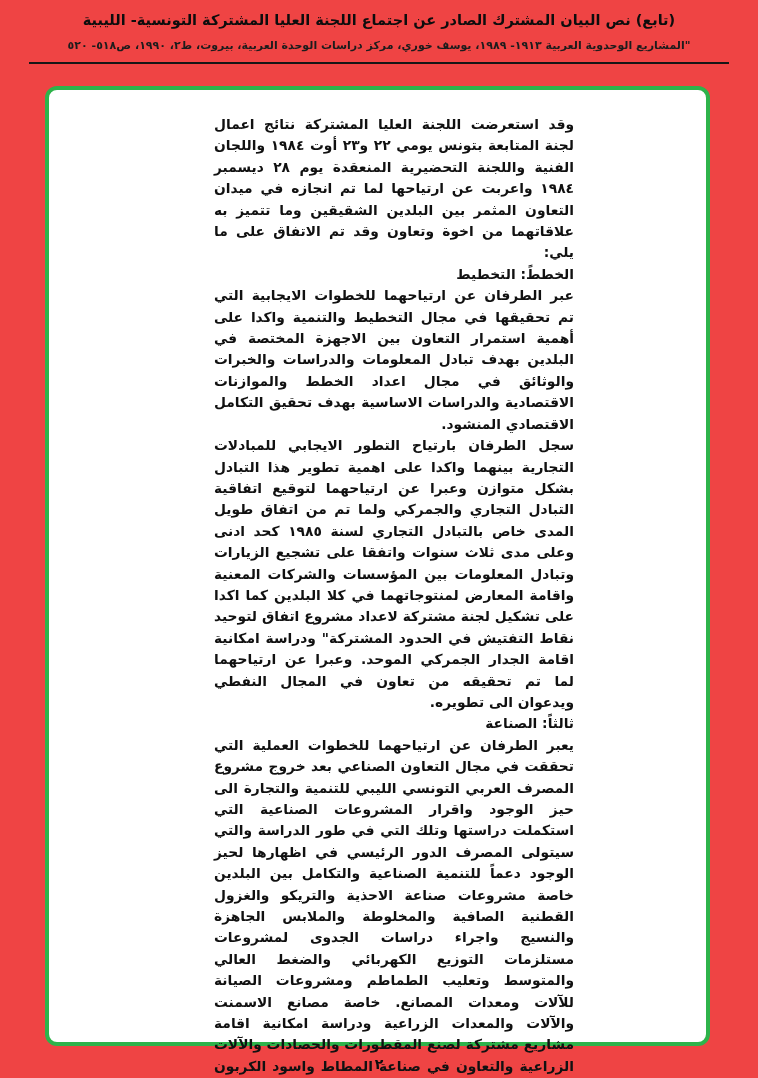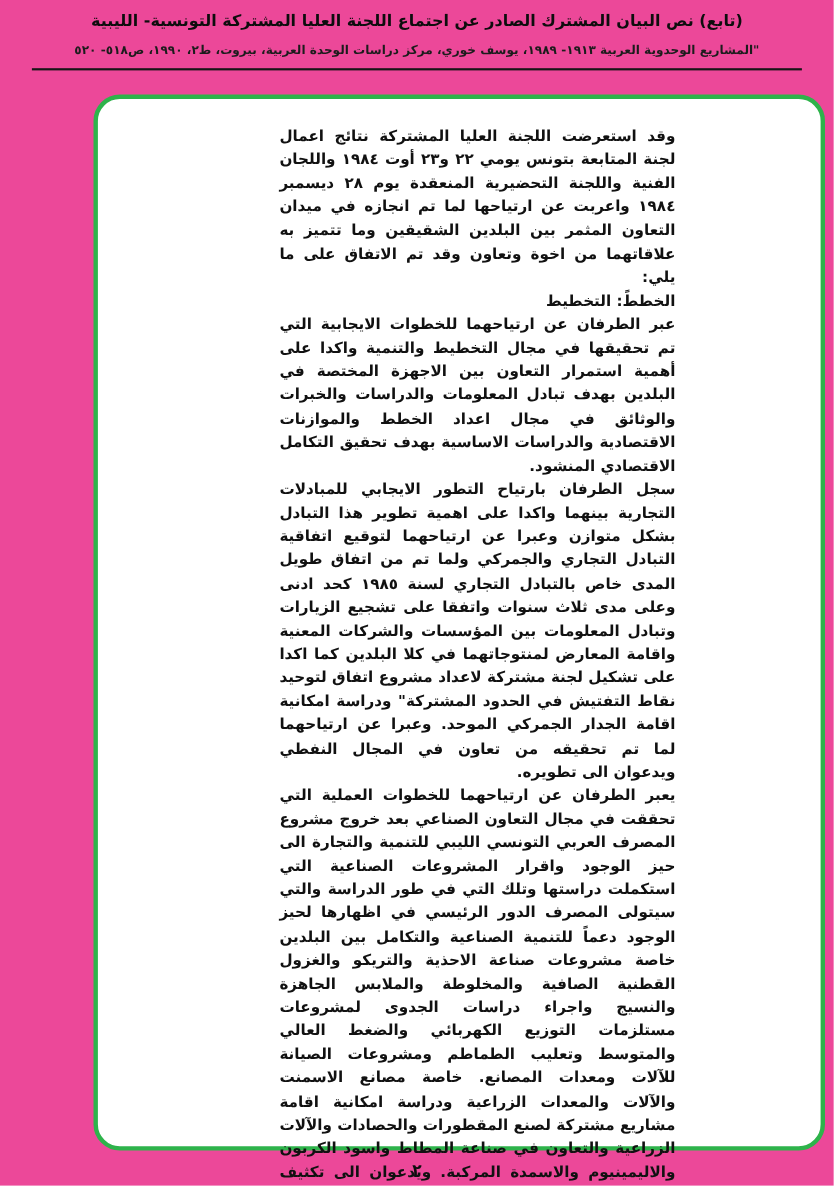--- a/index.html
+++ b/index.html
@@ -4,21 +4,21 @@
 <style>
   html, body {
     margin: 0;
     padding: 0;
     background: #ffffff;
   }
   .page {
     position: relative;
     width: 758px;
     height: 1078px;
-    background: #ec4899;
+    background: #ef4444;
     font-family: "DejaVu Sans", sans-serif;
     color: #141414;
     overflow: hidden;
   }
   .header {
     direction: rtl;
     text-align: center;
     padding-top: 10px;
   }
   .title {
@@ -39,23 +39,22 @@
     width: 700px;
     margin: 10px auto 0 auto;
   }
   .green-box {
     position: absolute;
     left: 45px;
     top: 86px;
     width: 657px;
     height: 952px;
     border: 4px solid #2eb34b;
-    border-radius: 24px;
+    border-radius: 12px;
     background: #ffffff;
-    margin-left: 40px;
   }
   .text-block {
     direction: rtl;
     text-align: justify;
     position: absolute;
     top: 24px;
     right: 132px;
     width: 360px;
     font-size: 13.8px;
     font-weight: 700;
@@ -88,19 +87,20 @@
   </div>
 
   <hr class="rule">
 
   <div class="green-box">
     <div class="text-block">
       <p>وقد استعرضت اللجنة العليا المشتركة نتائج اعمال لجنة المتابعة بتونس يومي ٢٢ و٢٣ أوت ١٩٨٤ واللجان الفنية واللجنة التحضيرية المنعقدة يوم ٢٨ ديسمبر ١٩٨٤ واعربت عن ارتياحها لما تم انجازه في ميدان التعاون المثمر بين البلدين الشقيقين وما تتميز به علاقاتهما من اخوة وتعاون وقد تم الاتفاق على ما يلي:</p>
       <p>الخططً: التخطيط</p>
       <p>عبر الطرفان عن ارتياحهما للخطوات الايجابية التي تم تحقيقها في مجال التخطيط والتنمية واكدا على أهمية استمرار التعاون بين الاجهزة المختصة في البلدين بهدف تبادل المعلومات والدراسات والخبرات والوثائق في مجال اعداد الخطط والموازنات الاقتصادية والدراسات الاساسية بهدف تحقيق التكامل الاقتصادي المنشود.</p>
       <p>سجل الطرفان بارتياح التطور الايجابي للمبادلات التجارية بينهما واكدا على اهمية تطوير هذا التبادل بشكل متوازن وعبرا عن ارتياحهما لتوقيع اتفاقية التبادل التجاري والجمركي ولما تم من اتفاق طويل المدى خاص بالتبادل التجاري لسنة ١٩٨٥ كحد ادنى وعلى مدى ثلاث سنوات واتفقا على تشجيع الزيارات وتبادل المعلومات بين المؤسسات والشركات المعنية واقامة المعارض لمنتوجاتهما في كلا البلدين كما اكدا على تشكيل لجنة مشتركة لاعداد مشروع اتفاق لتوحيد نقاط التفتيش في الحدود المشتركة" ودراسة امكانية اقامة الجدار الجمركي الموحد. وعبرا عن ارتياحهما لما تم تحقيقه من تعاون في المجال النفطي ويدعوان الى تطويره.</p>
+      <p>ثالثاً: الصناعة</p>
       <p>يعبر الطرفان عن ارتياحهما للخطوات العملية التي تحققت في مجال التعاون الصناعي بعد خروج مشروع المصرف العربي التونسي الليبي للتنمية والتجارة الى حيز الوجود واقرار المشروعات الصناعية التي استكملت دراستها وتلك التي في طور الدراسة والتي سيتولى المصرف الدور الرئيسي في اظهارها لحيز الوجود دعماً للتنمية الصناعية والتكامل بين البلدين خاصة مشروعات صناعة الاحذية والتريكو والغزول القطنية الصافية والمخلوطة والملابس الجاهزة والنسيج واجراء دراسات الجدوى لمشروعات مستلزمات التوزيع الكهربائي والضغط العالي والمتوسط وتعليب الطماطم ومشروعات الصيانة للآلات ومعدات المصانع. خاصة مصانع الاسمنت والآلات والمعدات الزراعية ودراسة امكانية اقامة مشاريع مشتركة لصنع المقطورات والحصادات والآلات الزراعية والتعاون في صناعة المطاط واسود الكربون والاليمينيوم والاسمدة المركبة. ويدعوان الى تكثيف الزيارات بين الوفود المتخصصة للاطلاع</p>
     </div>
   </div>
 
   <div class="page-number">٢</div>
 
 </div>
 
 </body></html>

